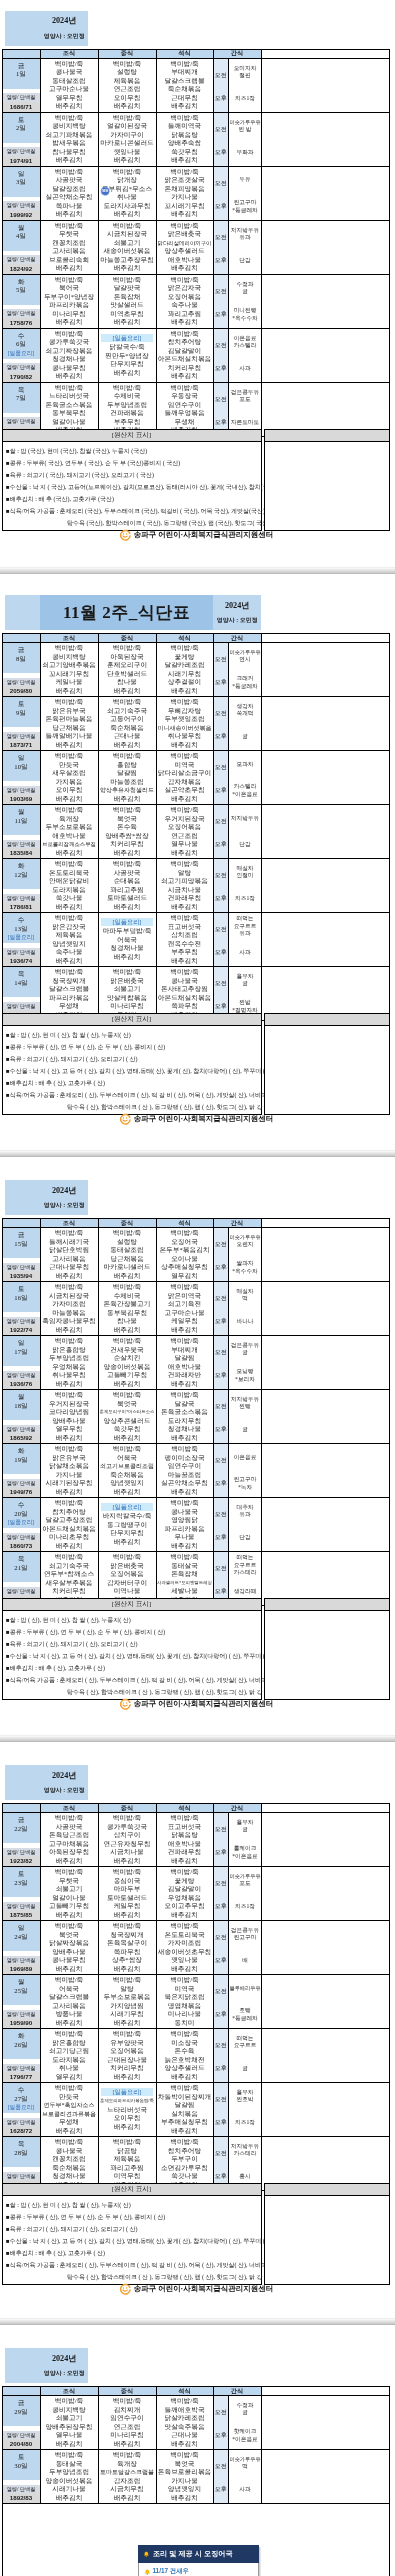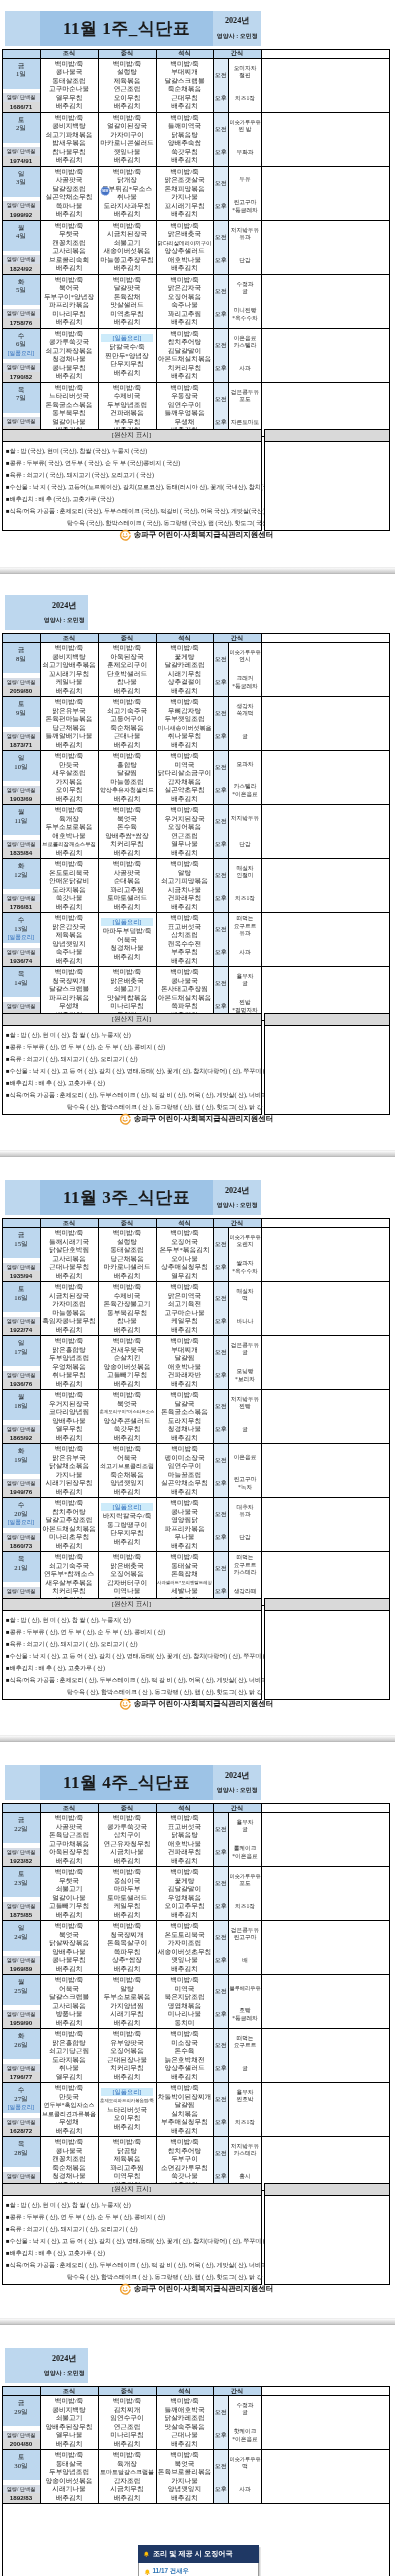--- a/index.html
+++ b/index.html
@@ -59,21 +59,20 @@
   .notice-body{background:#fff;border:0.5px solid #999;border-top:none;padding:3.1px 4.1px 5.2px;}
   .notice-sub{color:#2E75B6;font-weight:bold;font-size:6.4px;display:flex;align-items:center;gap:2.1px;margin:1px 0 2.1px;}
 </style>
 </head>
 <body>
 
 <div class="page" id="page">
     <div class="week" style="top: 10.8px;">
       <div class="title-band">
         <div class="tb-left"></div>
-        <div class="tb-center">11월 1주_식단표</div>
         <div class="tb-right">
           <div class="tb-year">2024년</div>
           <div class="tb-diet">영양사 : 오민정</div>
         </div>
       </div>
       <div class="grid" style="top: 38px;">
         <div class="hrow">
           <div class="hcell hc-day"></div>
           <div class="hcell hc-b">조식</div>
           <div class="hcell hc-l">중식</div>
@@ -451,20 +450,21 @@
             <circle cx="8.7" cy="9.8" r="1.35" fill="#F09E2D"></circle>
             <circle cx="14.7" cy="9.8" r="1.35" fill="#F09E2D"></circle>
             <path d="M7.8 13.6 q4 4 8.2 .2" stroke="#F09E2D" stroke-width="2.2" fill="none" stroke-linecap="round"></path>
           </svg></span>
         <span class="footer-text">송파구 어린이·사회복지급식관리지원센터</span>
       </div>
     </div>
     <div class="week" style="top: 595px;">
       <div class="title-band">
         <div class="tb-left"></div>
+        <div class="tb-center">11월 2주_식단표</div>
         <div class="tb-right">
           <div class="tb-year">2024년</div>
           <div class="tb-diet">영양사 : 오민정</div>
         </div>
       </div>
       <div class="grid" style="top: 38px;">
         <div class="hrow">
           <div class="hcell hc-day"></div>
           <div class="hcell hc-b">조식</div>
           <div class="hcell hc-l">중식</div>
@@ -839,21 +839,20 @@
             <circle cx="8.7" cy="9.8" r="1.35" fill="#F09E2D"></circle>
             <circle cx="14.7" cy="9.8" r="1.35" fill="#F09E2D"></circle>
             <path d="M7.8 13.6 q4 4 8.2 .2" stroke="#F09E2D" stroke-width="2.2" fill="none" stroke-linecap="round"></path>
           </svg></span>
         <span class="footer-text">송파구 어린이·사회복지급식관리지원센터</span>
       </div>
     </div>
     <div class="week" style="top: 1180px;">
       <div class="title-band">
         <div class="tb-left"></div>
-        <div class="tb-center">11월 3주_식단표</div>
         <div class="tb-right">
           <div class="tb-year">2024년</div>
           <div class="tb-diet">영양사 : 오민정</div>
         </div>
       </div>
       <div class="grid" style="top: 38px;">
         <div class="hrow">
           <div class="hcell hc-day"></div>
           <div class="hcell hc-b">조식</div>
           <div class="hcell hc-l">중식</div>
@@ -1229,21 +1228,20 @@
             <circle cx="8.7" cy="9.8" r="1.35" fill="#F09E2D"></circle>
             <circle cx="14.7" cy="9.8" r="1.35" fill="#F09E2D"></circle>
             <path d="M7.8 13.6 q4 4 8.2 .2" stroke="#F09E2D" stroke-width="2.2" fill="none" stroke-linecap="round"></path>
           </svg></span>
         <span class="footer-text">송파구 어린이·사회복지급식관리지원센터</span>
       </div>
     </div>
     <div class="week" style="top: 1765px;">
       <div class="title-band">
         <div class="tb-left"></div>
-        <div class="tb-center">11월 4주_식단표</div>
         <div class="tb-right">
           <div class="tb-year">2024년</div>
           <div class="tb-diet">영양사 : 오민정</div>
         </div>
       </div>
       <div class="grid" style="top: 38px;">
         <div class="hrow">
           <div class="hcell hc-day"></div>
           <div class="hcell hc-b">조식</div>
           <div class="hcell hc-l">중식</div>

